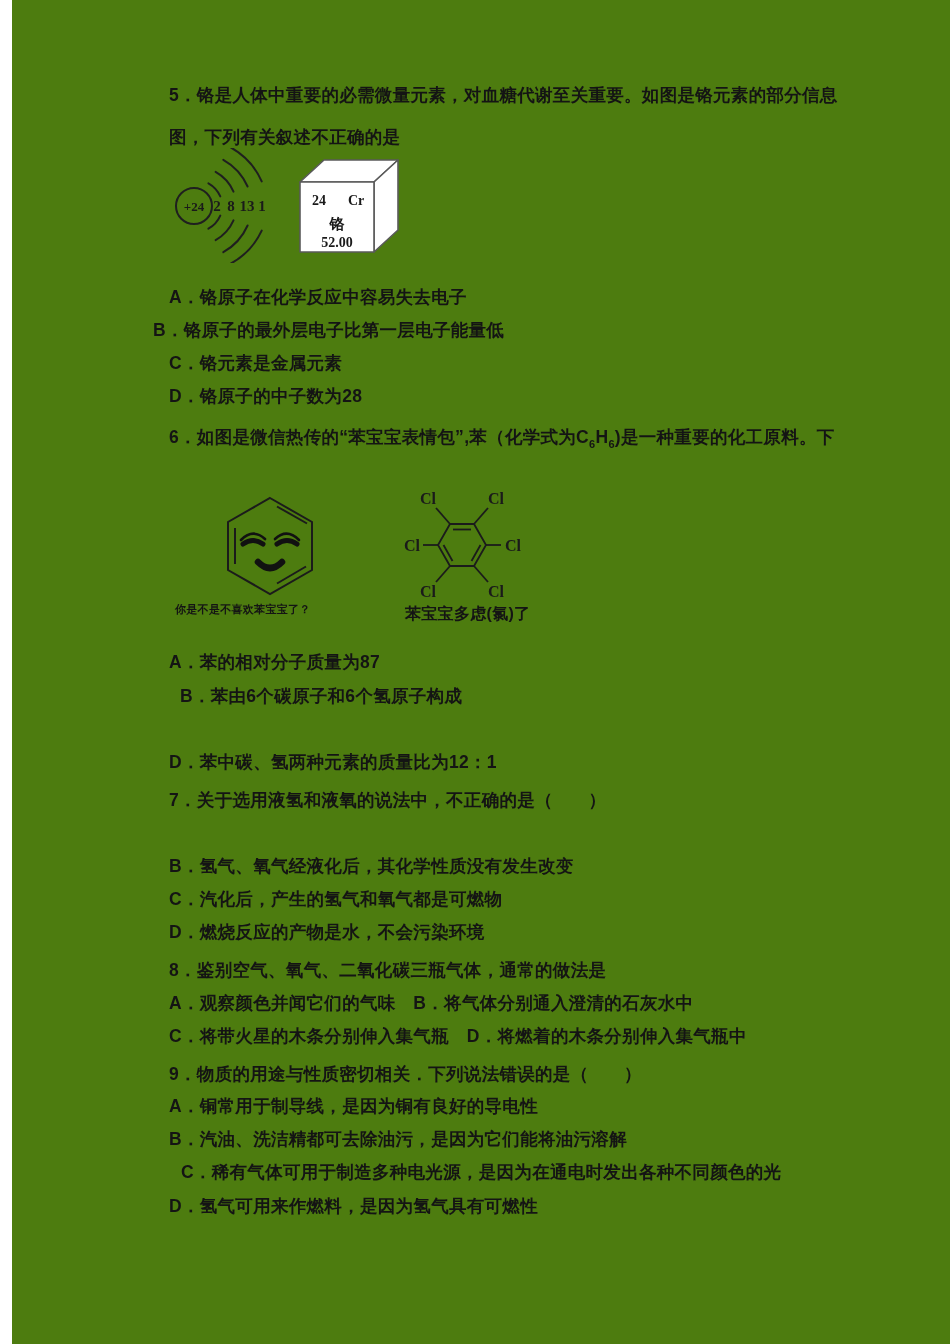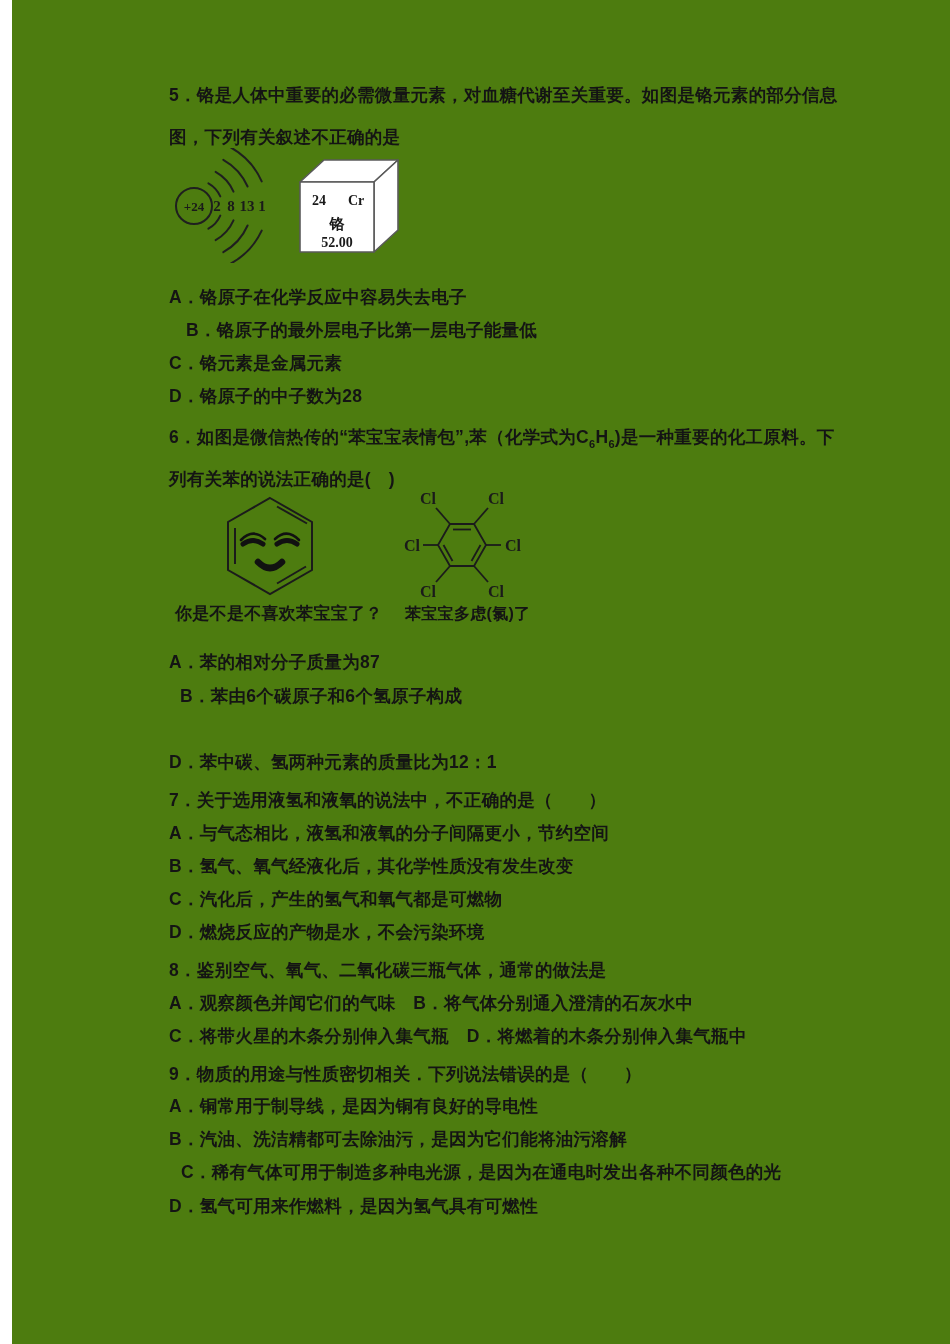--- a/index.html
+++ b/index.html
@@ -5,21 +5,21 @@
   html,body { margin:0; padding:0; background:#fff; }
   .page {
     position:relative; width:950px; height:1344px; background:#4d7c0f;
     font-family:"Liberation Sans", sans-serif; overflow:hidden;margin-left:12px;
   }
   .line {
     position:absolute; white-space:nowrap;
     font-size:17.5px; font-weight:700; color:#141414; letter-spacing:0.3px;
   }
   .line sub { font-size:11px; font-weight:700; }
-  .caption { font-size:17px; }
+  .caption { font-size:11px; }
   .caption-right { font-size:16px; }
   svg { position:absolute; }
   svg text { font-weight:700; fill:#1a1a1a; }
   .serif-t { font-family:"Liberation Serif", serif; }
 </style>
 </head>
 <body>
 
 <div class="page">
 
@@ -51,26 +51,25 @@
       <polygon points="204,34 228,12 228,82 204,104"></polygon>
       <rect x="130" y="34" width="74" height="70"></rect>
     </g>
     <text x="142" y="57" font-size="14" class="serif-t">24</text>
     <text x="178" y="57" font-size="14" class="serif-t">Cr</text>
     <text x="167" y="81" text-anchor="middle" font-size="15">铬</text>
     <text x="167" y="99" text-anchor="middle" font-size="14" class="serif-t">52.00</text>
   </svg>
 
   <div class="line" style="left:157px; top:285px;">A．铬原子在化学反应中容易失去电子</div>
-  <div class="line" style="left:174px; top:318px;text-align:right;">B．铬原子的最外层电子比第一层电子能量低</div>
+  <div class="line" style="left:141px; top:318px;text-align:right;">B．铬原子的最外层电子比第一层电子能量低</div>
   <div class="line" style="left:157px; top:351px;">C．铬元素是金属元素</div>
   <div class="line" style="left:157px; top:384px;">D．铬原子的中子数为28</div>
 
   <div class="line" style="left:157px; top:425px;"><span>6．如图是微信热传的“苯宝宝表情包”,苯（化学式为C</span><sub>6</sub><span>H</span><sub>6</sub><span>)是一种重要的化工原料。下</span></div>
-  <div class="line" style="left:157px; top:467px;">列有关苯的说法正确的是(　)</div>
 
   <svg style="left:205px; top:488px;" width="105" height="118" viewBox="0 0 105 118">
     <g stroke="#1b1b1b" fill="none" stroke-width="2">
       <polygon points="53,10 95,34 95,82 53,106 11,82 11,34"></polygon>
       <path d="M 60 18.5 L 90 35.5"></path>
       <path d="M 18 40 L 18 76"></path>
       <path d="M 89 78.5 L 60 95.5"></path>
     </g>
     <g stroke="#111" fill="none" stroke-linecap="round">
       <path d="M 24 52 Q 36 40 48 51" stroke-width="2.6"></path>
@@ -106,21 +105,20 @@
   </svg>
 
   <div class="line caption" style="left:163px; top:602px;">你是不是不喜欢苯宝宝了？</div>
   <div class="line caption-right" style="left:393px; top:604px;">苯宝宝多虑(氯)了</div>
 
   <div class="line" style="left:157px; top:650px;">A．苯的相对分子质量为87</div>
   <div class="line" style="left:168px; top:684px;">B．苯由6个碳原子和6个氢原子构成</div>
   <div class="line" style="left:157px; top:750px;">D．苯中碳、氢两种元素的质量比为12：1</div>
 
   <div class="line" style="left:157px; top:788px;">7．关于选用液氢和液氧的说法中，不正确的是（　　）</div>
-  <div class="line" style="left:157px; top:821px;">A．与气态相比，液氢和液氧的分子间隔更小，节约空间</div>
   <div class="line" style="left:157px; top:854px;">B．氢气、氧气经液化后，其化学性质没有发生改变</div>
   <div class="line" style="left:157px; top:887px;">C．汽化后，产生的氢气和氧气都是可燃物</div>
   <div class="line" style="left:157px; top:920px;">D．燃烧反应的产物是水，不会污染环境</div>
 
   <div class="line" style="left:157px; top:958px;">8．鉴别空气、氧气、二氧化碳三瓶气体，通常的做法是</div>
   <div class="line" style="left:157px; top:991px;">A．观察颜色并闻它们的气味　B．将气体分别通入澄清的石灰水中</div>
   <div class="line" style="left:157px; top:1024px;">C．将带火星的木条分别伸入集气瓶　D．将燃着的木条分别伸入集气瓶中</div>
 
   <div class="line" style="left:157px; top:1062px;">9．物质的用途与性质密切相关．下列说法错误的是（　　）</div>
   <div class="line" style="left:157px; top:1094px;">A．铜常用于制导线，是因为铜有良好的导电性</div>

